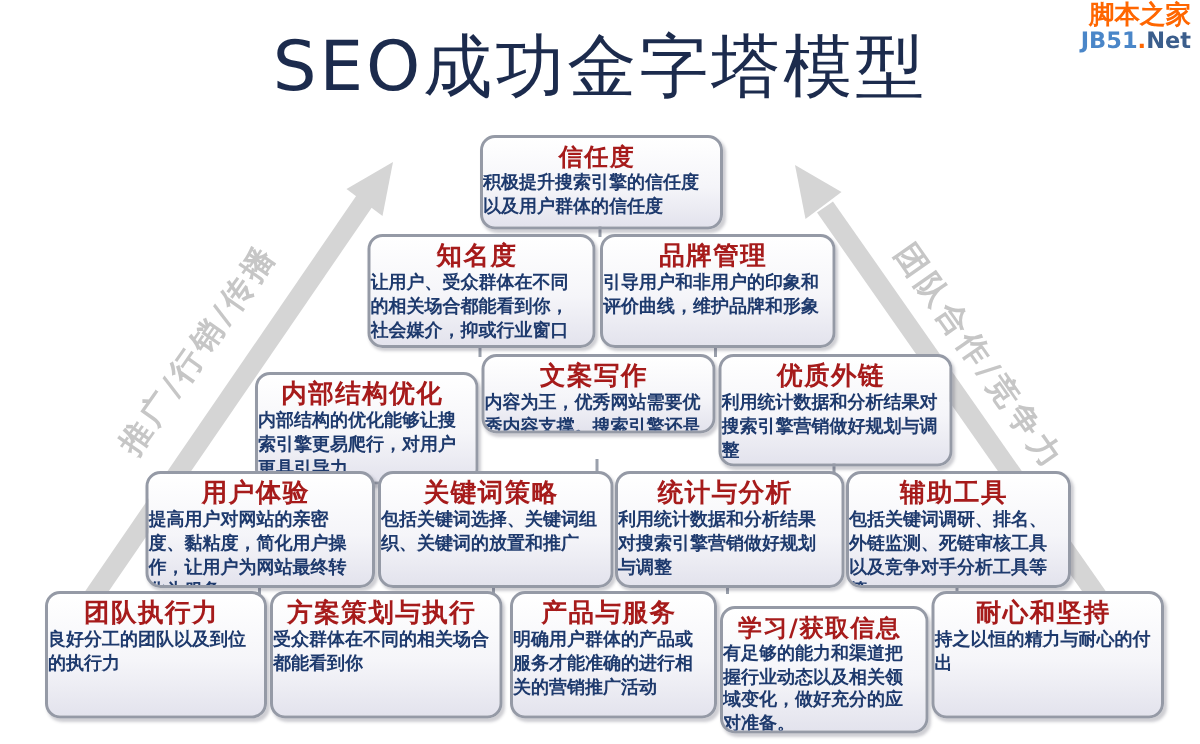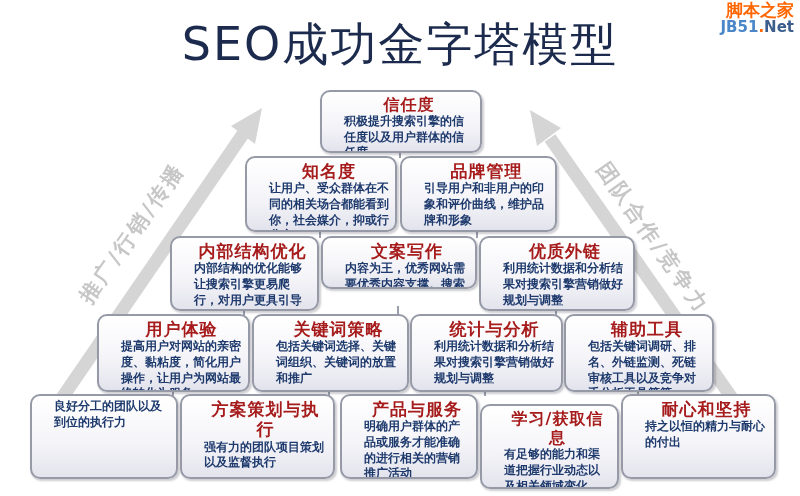--- a/index.html
+++ b/index.html
@@ -14,21 +14,21 @@
   .sidetext.left{left:132px;top:233px;transform:translate(-50%,-50%) rotate(-55deg);}
   .sidetext.right{left:653px;top:238px;transform:translate(-50%,-50%) rotate(55deg);}
   .logo{position:absolute;right:6px;top:2px;text-align:right;line-height:1.05;z-index:3;}
   .logo .brand{font-size:17px;font-weight:bold;color:var(--logo-orange,#ff6600);}
   .logo .site{font-size:15px;font-weight:bold;}
   .logo .site .b{color:var(--logo-blue,#4a86c8);}
   .logo .site .d{color:var(--logo-orange,#ff6600);}
   .logo .site .n{color:var(--logo-navy,#3b5e8c);}
   .stub{position:absolute;width:2px;height:10px;background:#9aa0ac;z-index:1;}
   .pbox{position:absolute;z-index:2;box-sizing:border-box;overflow:hidden;
-       border:2px solid #959aa6;border-radius:10px;padding:3px 6px 2px 22px;
+       border:2px solid #959aa6;border-radius:10px;padding:3px 6px 2px 0;
        background:linear-gradient(180deg,#ffffff 0%,#f5f5f9 55%,#e3e3ed 100%);
        box-shadow:1.5px 2px 2px rgba(60,60,80,0.25);}
   .pbox .bt{text-align:center;font-weight:bold;font-size:17px;letter-spacing:1px;
        color:var(--box-heading,#a61b1b);line-height:1.2;}
   .pbox .bb{text-align:left;font-weight:bold;font-size:12px;line-height:1.3;
        color:var(--box-body,#1e3a6d);}
 </style>
 </head>
 <body>
 
@@ -69,21 +69,21 @@
 
   <div class="pbox" style="left:245px;top:156px;width:152px;height:76px">
     <div class="bt">知名度</div>
     <div class="bb">让用户、受众群体在不同的相关场合都能看到你，社会媒介，抑或行业窗口</div>
   </div>
   <div class="pbox" style="left:400px;top:156px;width:157px;height:76px">
     <div class="bt">品牌管理</div>
     <div class="bb">引导用户和非用户的印象和评价曲线，维护品牌和形象</div>
   </div>
 
-  <div class="pbox" style="left:170px;top:236px;width:149px;height:75px">
+  <div class="pbox" style="left:170px;top:248px;width:149px;height:75px">
     <div class="bt">内部结构优化</div>
     <div class="bb">内部结构的优化能够让搜索引擎更易爬行，对用户更具引导力</div>
   </div>
   <div class="pbox" style="left:321px;top:236px;width:156px;height:53px">
     <div class="bt">文案写作</div>
     <div class="bb">内容为王，优秀网站需要优秀内容支撑。搜索引擎还是用户，都需优质内容来满足</div>
   </div>
   <div class="pbox" style="left:479px;top:236px;width:156px;height:75px">
     <div class="bt">优质外链</div>
     <div class="bb">利用统计数据和分析结果对搜索引擎营销做好规划与调整</div>
@@ -100,25 +100,26 @@
   <div class="pbox" style="left:410px;top:314px;width:153px;height:78px">
     <div class="bt">统计与分析</div>
     <div class="bb">利用统计数据和分析结果对搜索引擎营销做好规划与调整</div>
   </div>
   <div class="pbox" style="left:564px;top:314px;width:150px;height:78px">
     <div class="bt">辅助工具</div>
     <div class="bb">包括关键词调研、排名、外链监测、死链审核工具以及竞争对手分析工具等等。</div>
   </div>
 
   <div class="pbox" style="left:30px;top:394px;width:148px;height:85px">
+    <div class="bt">团队执行力</div>
     <div class="bb">良好分工的团队以及到位的执行力</div>
   </div>
   <div class="pbox" style="left:180px;top:394px;width:155px;height:85px">
     <div class="bt">方案策划与执行</div>
-    <div class="bb">强有力的团队项目策划以及监督执行</div>
+    <div class="bb">受众群体在不同的相关场合都能看到你</div>
   </div>
   <div class="pbox" style="left:340px;top:394px;width:138px;height:85px">
     <div class="bt">产品与服务</div>
     <div class="bb">明确用户群体的产品或服务才能准确的进行相关的营销推广活动</div>
   </div>
   <div class="pbox" style="left:480px;top:404px;width:139px;height:85px">
     <div class="bt" style="font-size:16px">学习/获取信息</div>
     <div class="bb">有足够的能力和渠道把握行业动态以及相关领域变化，做好充分的应对准备。</div>
   </div>
   <div class="pbox" style="left:621px;top:394px;width:155px;height:85px">

